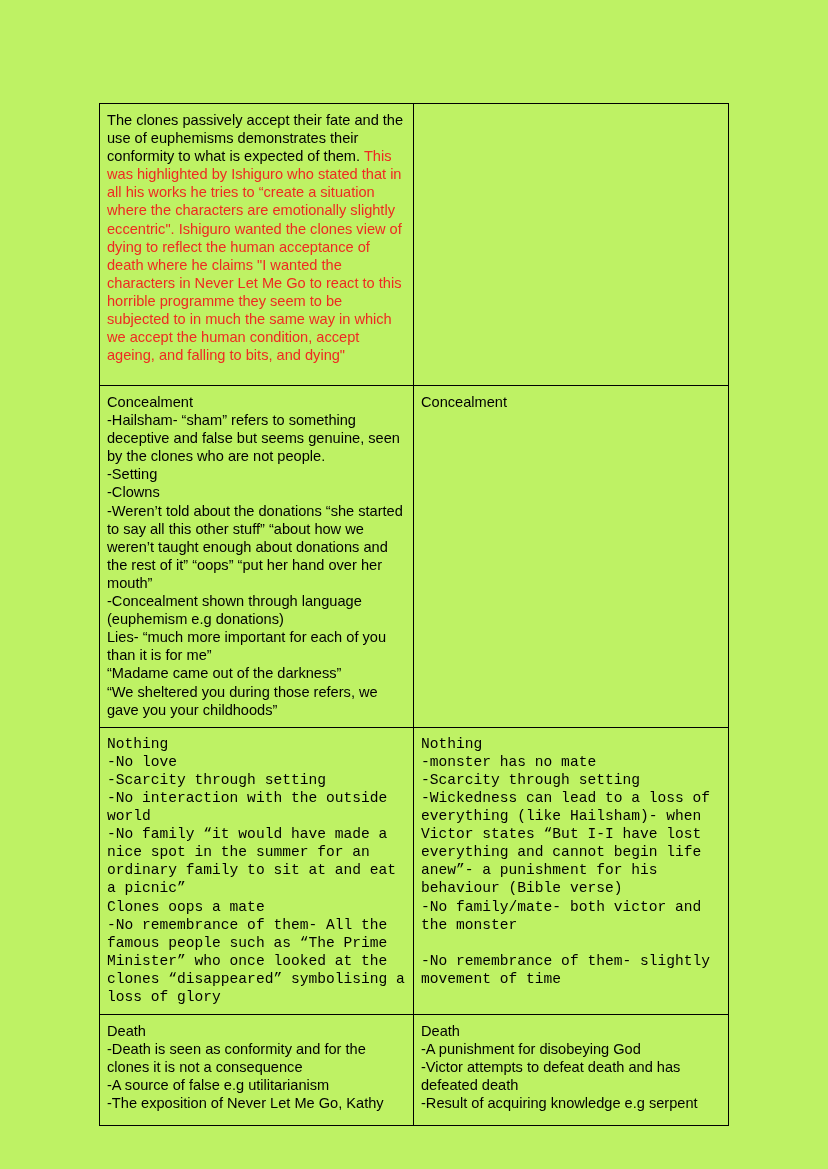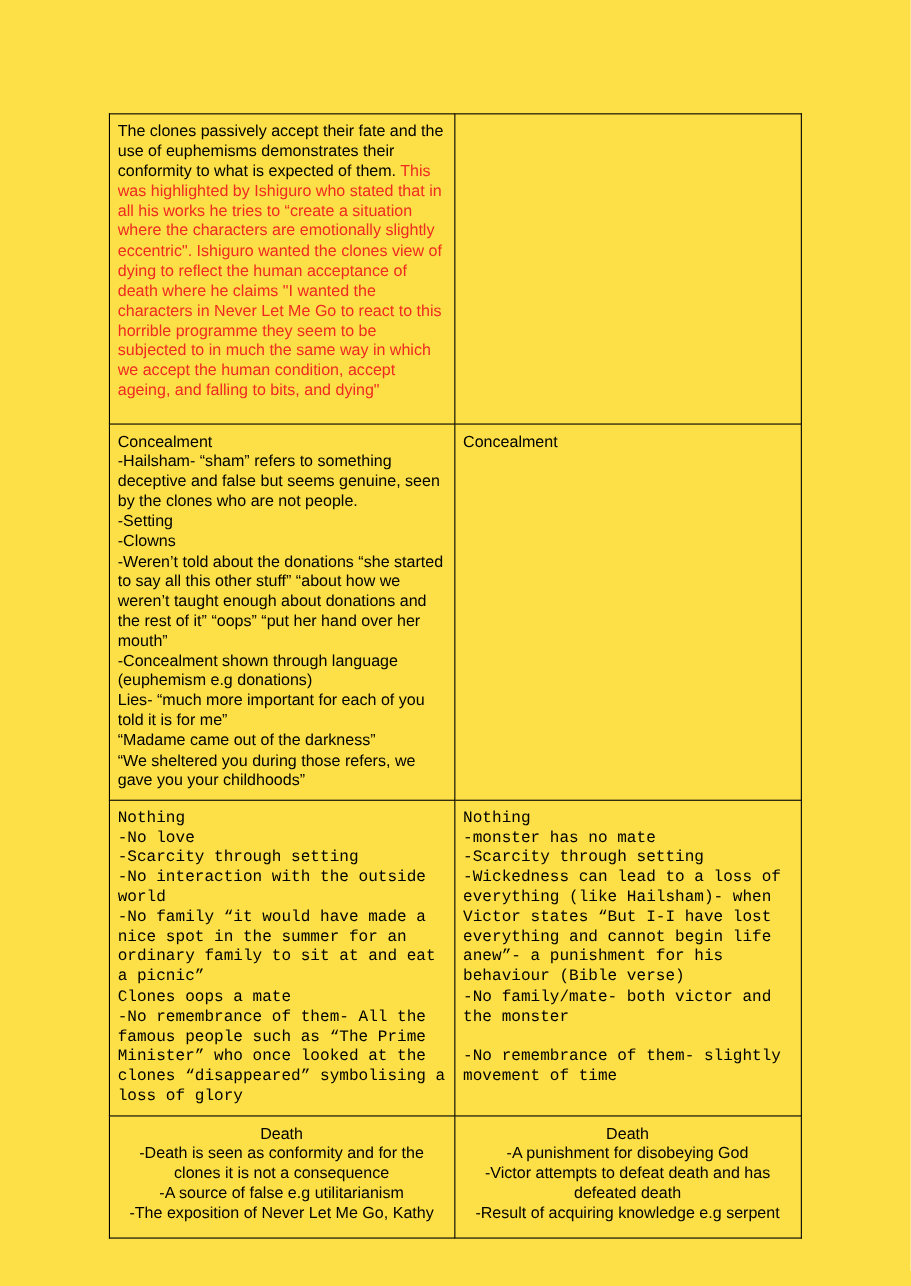--- a/index.html
+++ b/index.html
@@ -12,21 +12,21 @@
     height: 1169px;
     font-family: "Liberation Sans", sans-serif;
     color: #000000;
     overflow: hidden;
   }
 
   .page {
     position: relative;
     width: 828px;
     height: 1169px;
-    background: #fde047;
+    background: #bef264;
   }
 
   .notes-table {
     position: absolute;
     left: 99px;
     top: 103px;
     width: 629px;
     border-collapse: collapse;
     table-layout: fixed;
   }
@@ -56,21 +56,21 @@
 
   .blank-line {
     display: block;
     height: 18.1px;
   }
 
   
   .row-1 td { height: 266px; }
   .row-2 td { height: 318px; }
   .row-3 td { height: 233px; font-family: Liberation Mono, monospace; }
-  .row-4 td { height: 95px; text-align: center; }
+  .row-4 td { height: 95px; }
 </style>
 </head>
 <body>
 
 <div class="page">
 
   <table class="notes-table">
     <colgroup>
       <col class="col-left">
       <col class="col-right">
@@ -90,21 +90,21 @@
 
       <tr class="row-2">
         <td>
           <div class="cell-body">
             <p>Concealment</p>
             <p>-Hailsham- “sham” refers to something deceptive and false but seems genuine, seen by the clones who are not people.</p>
             <p>-Setting</p>
             <p>-Clowns</p>
             <p>-Weren’t told about the donations “she started to say all this other stuff” “about how we weren’t taught enough about donations and the rest of it” “oops” “put her hand over her mouth”</p>
             <p>-Concealment shown through language (euphemism e.g donations)</p>
-            <p>Lies- “much more important for each of you told it is for me”</p>
+            <p>Lies- “much more important for each of you than it is for me”</p>
             <p>“Madame came out of the darkness”</p>
             <p>“We sheltered you during those refers, we gave you your childhoods”</p>
           </div>
         </td>
         <td>
           <div class="cell-body">
             <p>Concealment</p>
           </div>
         </td>
       </tr>

